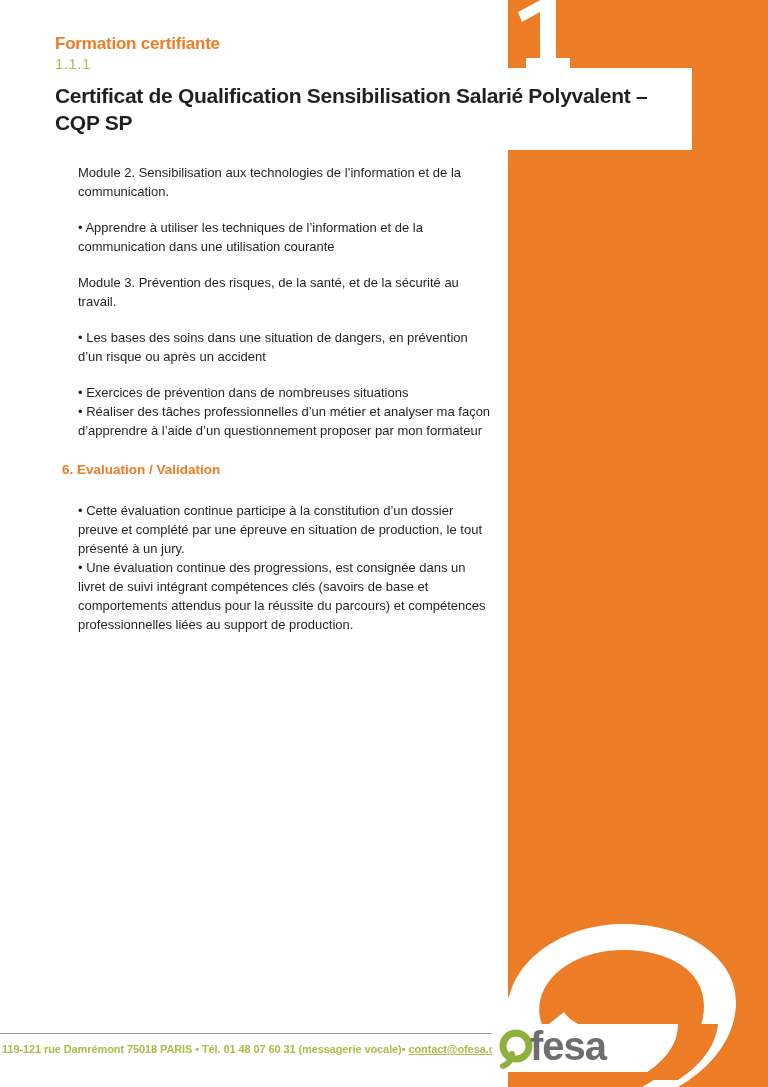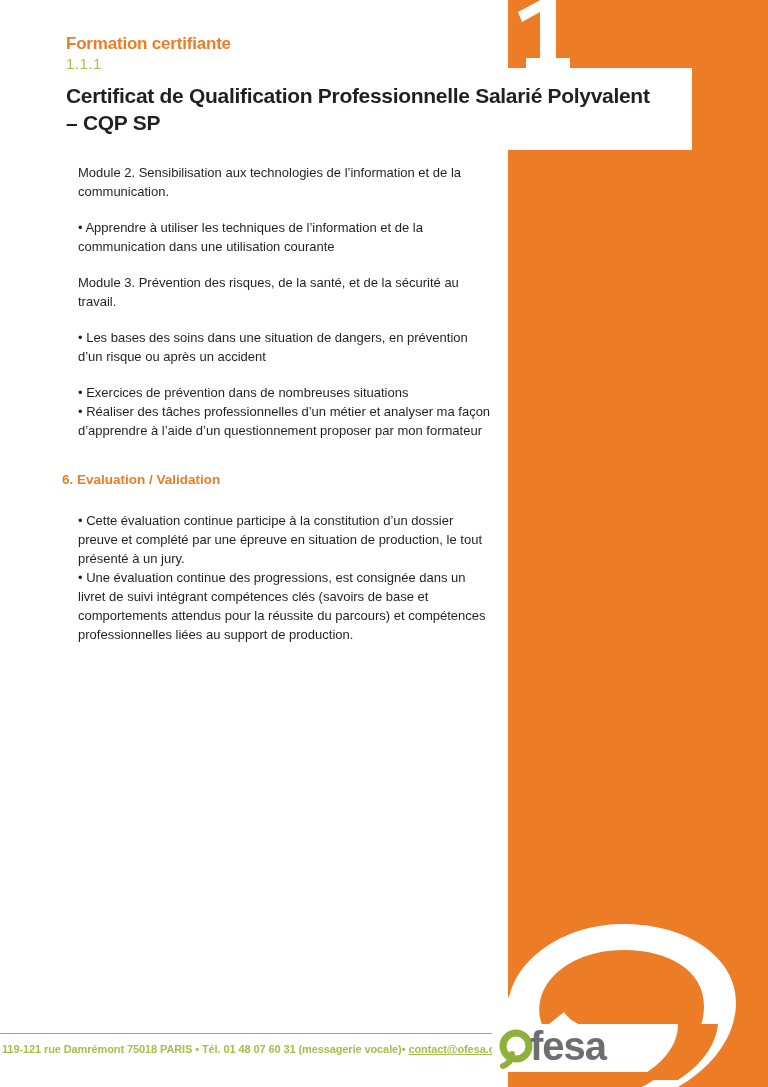--- a/index.html
+++ b/index.html
@@ -42,21 +42,21 @@
     left: 508px;
     top: 0;
     width: 80px;
     height: 70px;
   }
   .big-numeral svg { display: block; }
 
   
   .header {
     position: absolute;
-    left: 66px;
+    left: 55px;
     top: 34px;
     width: 600px;
   }
   .eyebrow {
     color: #EC7D26;
     font-weight: bold;
     font-size: 17px;
     line-height: 19px;
     letter-spacing: -0.2px;
   }
@@ -91,21 +91,21 @@
     margin: 0 0 17px 16px;
   }
   .para.tight {
     margin-bottom: 0;
   }
   .section-heading {
     color: #EC7D26;
     font-weight: bold;
     font-size: 13.5px;
     line-height: 19px;
-    margin: 30px 0 22px 0;
+    margin: 20px 0 22px 0;
   }
 
   
   .footer-rule {
     position: absolute;
     left: 0;
     top: 1033px;
     width: 533px;
     height: 1px;
     background: #9C9C9C;
@@ -148,21 +148,21 @@
 
   <div class="big-numeral">
     <svg width="80" height="70" viewBox="0 0 80 70" xmlns="http://www.w3.org/2000/svg">
       <path d="M10 12 L40 -4 L48 -4 L48 58 L62 58 L62 70 L18 70 L18 58 L32 58 L32 12 L14 22 Z" fill="#ffffff"></path>
     </svg>
   </div>
 
   <div class="header">
     <div class="eyebrow">Formation certifiante</div>
     <div class="numbering">1.1.1</div>
-    <div class="doc-title">Certificat de Qualification Professionnelle Salarié Polyvalent – CQP SP</div>
+    <div class="doc-title">Certificat de Qualification Sensibilisation Salarié Polyvalent – CQP SP</div>
   </div>
 
   <div class="body-content">
 
     <p class="para">Module 2. Sensibilisation aux technologies de l’information et de la communication.</p>
 
     <p class="para">• Apprendre à utiliser les techniques de l’information et de la communication dans une utilisation courante</p>
 
     <p class="para">Module 3. Prévention des risques, de la santé, et de la sécurité au travail.</p>
 

